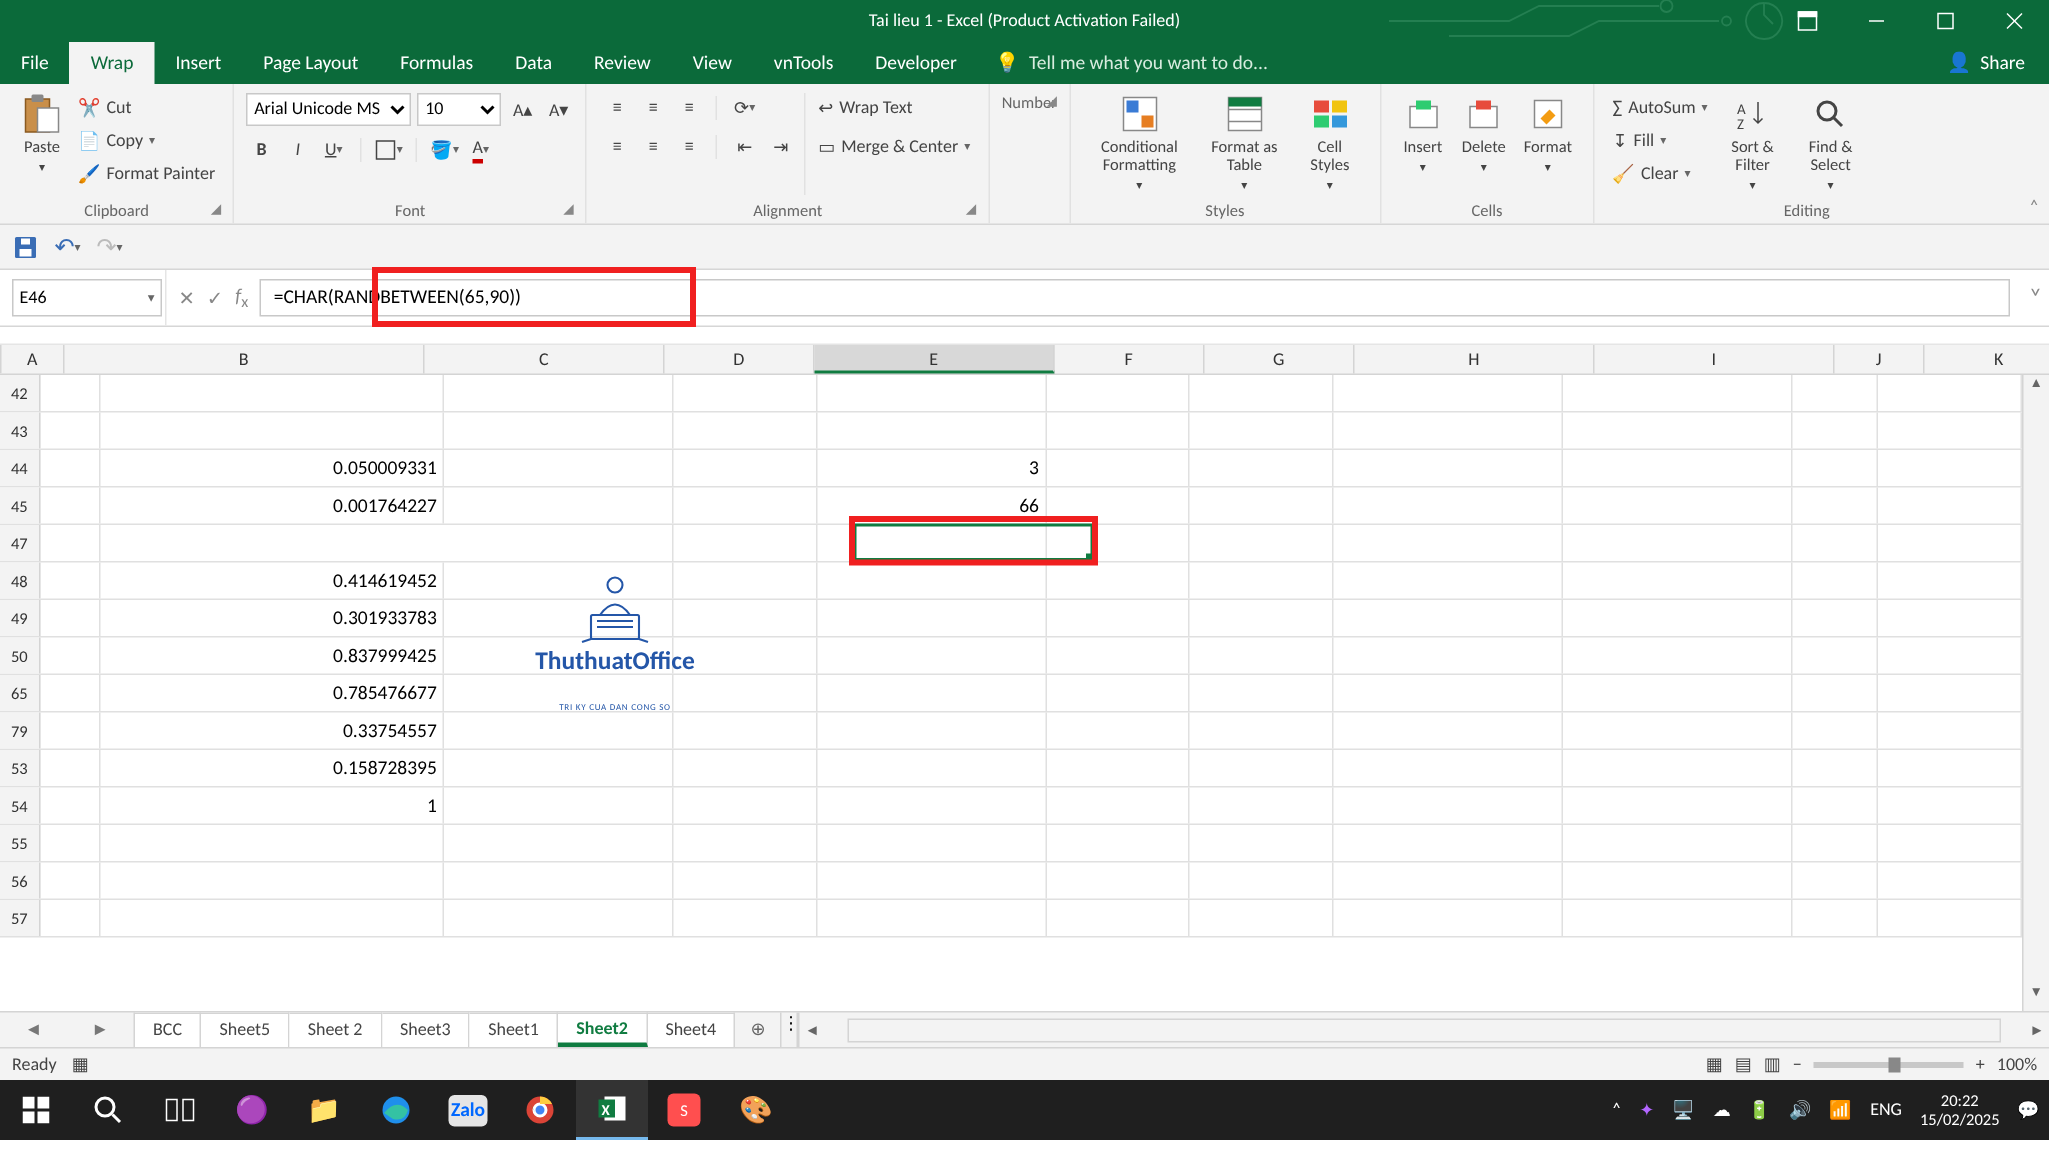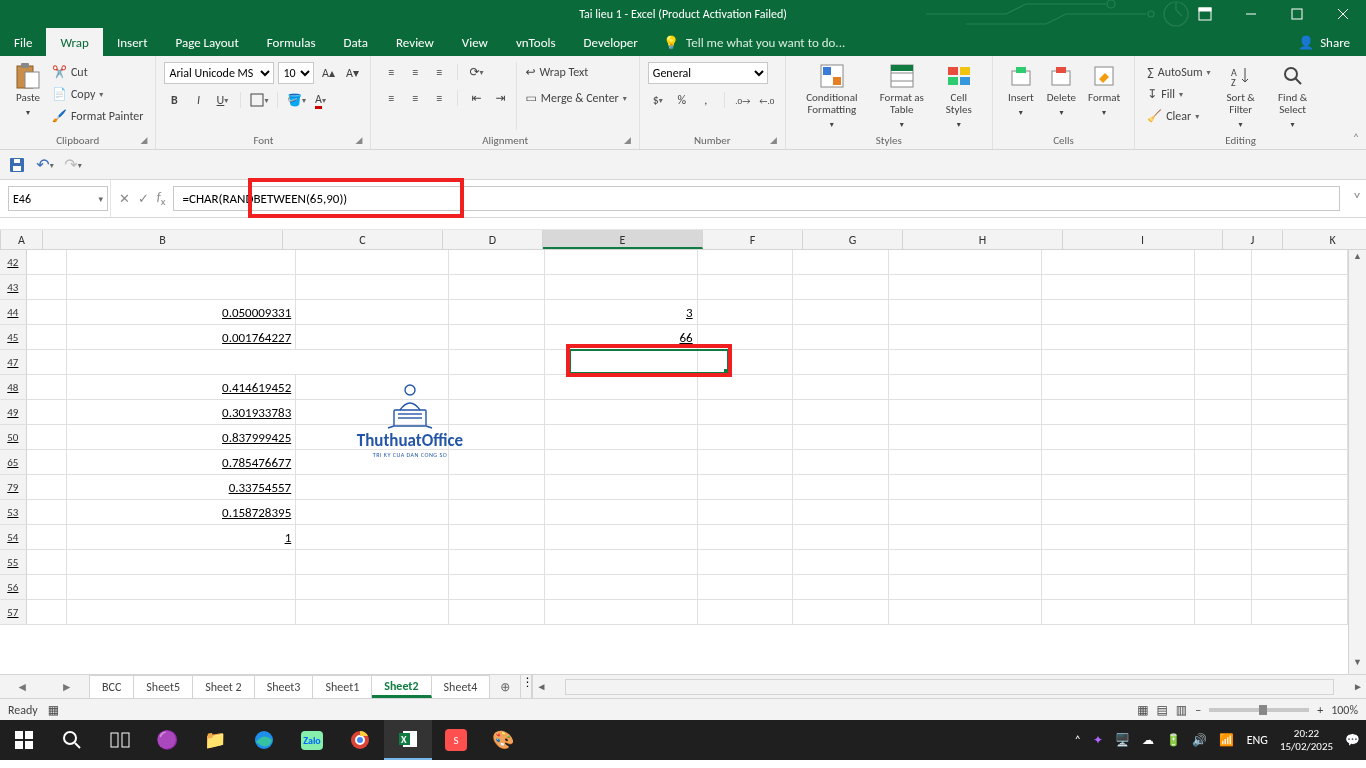--- a/index.html
+++ b/index.html
@@ -48,39 +48,39 @@
 .fxwrap { display:flex; align-items:center; gap:8px; padding:0 8px; border-left:1px solid #e5e5e5; }
 .fxwrap .ic { color:#888; font-size:13px; }
 .formula-input { flex:1; margin:6px 8px 6px 0; border:1px solid #c8c8c8; font-size:13px; padding:4px 8px; font-family: Calibri, sans-serif; background:#fff; }
 .redbox { position:absolute; border:4px solid #f02020; pointer-events:none; }
 
 
 .sheet { position: relative; height: 444px; background:#fff; }
 .colhdr { height: 20px; display:flex; background:#f3f3f3; border-bottom:1px solid #d4d4d4; font-size:12px; color:#333; }
 .colhdr .sel { width:28px; border-right:1px solid #d4d4d4; background:#f3f3f3; }
 .colhdr .c { border-right:1px solid #d4d4d4; text-align:center; line-height:20px; }
-.gridwrap { position:absolute; top:20px; bottom:0; left:0; right:18px; overflow:hidden;text-decoration:underline; }
+.gridwrap { position:absolute; top:20px; bottom:0; left:0; right:18px; overflow:hidden; }
 .rows { display:flex; flex-direction:column; }
 .r { height: 25px; display:flex; border-bottom:1px solid #e0e0e0; font-size:13px; }
 .r .rh { width:28px; background:#f3f3f3; border-right:1px solid #d4d4d4; text-align:center; font-size:11px; color:#333; line-height:25px; }
 .r .rh.active { background:#d8d8d8; border-right:2px solid #107c41; }
 .r .cell { border-right:1px solid #e0e0e0; padding:0 4px; line-height:25px; white-space:nowrap; overflow:hidden; }
 .tr { text-align:right; font-family: Calibri, Arial; }
 .tl { text-align:left; font-family: Calibri, Arial; }
 .colhdr .c.active { background:#d8d8d8; border-bottom:2px solid #107c41; }
 .vscroll { position:absolute; right:0; top:20px; bottom:0; width:18px; background:#f3f3f3; border-left:1px solid #d4d4d4; }
 .vscroll .up, .vscroll .dn { height:18px; text-align:center; font-size:9px; color:#666; }
 .vscroll .dn { position:absolute; bottom:0; width:100%; }
 
 .cellsel { position:absolute; border:2px solid #107c41; background:transparent; pointer-events:none; }
 .cellsel::after { content:""; position:absolute; right:-3px; bottom:-3px; width:6px; height:6px; background:#107c41; }
 
 .watermark { position:absolute; color:#2456a8; font-family: "Times New Roman", serif; text-align:center; }
 .watermark .t1 { font-size:17px; font-weight:bold; }
-.watermark .t2 { font-size:6px; letter-spacing:.5px; }
+.watermark .t2 { font-size:6px; letter-spacing:.5px;margin-top:16px; }
 
 
 .sheettabs { height: 24px; border-top:1px solid #d4d4d4; display:flex; align-items:stretch; font-size:12px; background:#f3f3f3; }
 .sheettabs .nav { width:90px; display:flex; align-items:center; justify-content:space-around; border-right:1px solid #d4d4d4; color:#777; }
 .sheettabs .tab { padding:0 12px; border-right:1px solid #d4d4d4; background:#fff; display:flex; align-items:center; color:#444; border-top:1px solid #d4d4d4; }
 .sheettabs .tab.active { border-bottom:3px solid #107c41; color:#107c41; font-weight:600; background:#fff; }
 .sheettabs .add { width:30px; display:flex; align-items:center; justify-content:center; color:#666; }
 .sheettabs .hscroll { flex:1; display:flex; align-items:center; border-left:1px solid #d4d4d4; position:relative; }
 .sheettabs .hscroll .track { flex:1; height:16px; background:#f3f3f3; border:1px solid #d4d4d4; margin:0 16px; }
 .sheettabs .hscroll .ar { width:16px; text-align:center; color:#666; font-size:10px; }
@@ -195,21 +195,21 @@
           </div>
       </div>
     </div>
     <div class="label"><span>Clipboard</span><span class="launch">◢</span></div>
   </div>
 
   <div class="group">
     <div class="body" style="flex-direction:column; gap:6px; padding-top:2px;">
       <div class="row">
         <select class="fake" style="width:110px"><option>Arial Unicode MS</option></select>
-        <select class="fake" style="width:36px"><option>10</option></select>
+        <select class="fake" style="width:56px"><option>10</option></select>
         <div class="sq">A▴</div>
         <div class="sq">A▾</div>
       </div>
       <div class="row">
         <div class="sq">
             <b>B</b>
           </div>
         <div class="sq">
             <i>I</i>
           </div>
@@ -262,31 +262,20 @@
         <div class="smbtn dd">
             <span>▭</span>
             <span>Merge &amp; Center</span>
           </div>
       </div>
     </div>
     <div class="label"><span>Alignment</span><span class="launch">◢</span></div>
   </div>
 
   <div class="group">
-    <div class="body" style="flex-direction:column; gap:6px; padding-top:2px;">
-      <select class="fake" style="width:120px"><option>General</option></select>
-      <div class="row">
-        <div class="sq dd">$</div>
-        <div class="sq">%</div>
-        <div class="sq">,</div>
-        <div class="sep"></div>
-        <div class="sq" style="font-size:9px">.0→</div>
-        <div class="sq" style="font-size:9px">←.0</div>
-      </div>
-    </div>
     <div class="label"><span>Number</span><span class="launch">◢</span></div>
   </div>
 
   <div class="group">
     <div class="body">
       <div class="bigbtn">
           <span class="ic">
             <svg width="26" height="26">
               <rect x="2" y="2" width="22" height="22" fill="#fff" stroke="#888"></rect>
               <rect x="4" y="4" width="8" height="8" fill="#3a7bd5"></rect>
@@ -750,21 +739,21 @@
   <div class="tb">
       <span style="font-size:18px">📁</span>
     </div>
   <div class="tb">
       <svg width="20" height="20">
         <circle cx="10" cy="10" r="9" fill="#1f8feb"></circle>
         <path d="M2 12 q8 -10 16 -2 q-2 8 -10 6" fill="#34c2a3"></path>
       </svg>
     </div>
   <div class="tb">
-      <span style="background:#86efac;color:#0068ff;font-size:10px;font-weight:bold;padding:3px 2px;border-radius:4px">Zalo</span>
+      <span style="background:#e5e5e5;color:#0068ff;font-size:13px;font-weight:bold;padding:3px 2px;border-radius:4px">Zalo</span>
     </div>
   <div class="tb">
       <svg width="20" height="20">
         <circle cx="10" cy="10" r="9" fill="#db4437"></circle>
         <circle cx="10" cy="10" r="4" fill="#4285f4"></circle>
         <circle cx="10" cy="10" r="4" fill="none" stroke="#fff" stroke-width="2"></circle>
         <path d="M10 1 a9 9 0 0 1 8 5 h-8" fill="#ffcd40"></path>
         <path d="M3 5 l4 7 a4 4 0 0 1 -1 -2" fill="#0f9d58"></path>
       </svg>
     </div>

